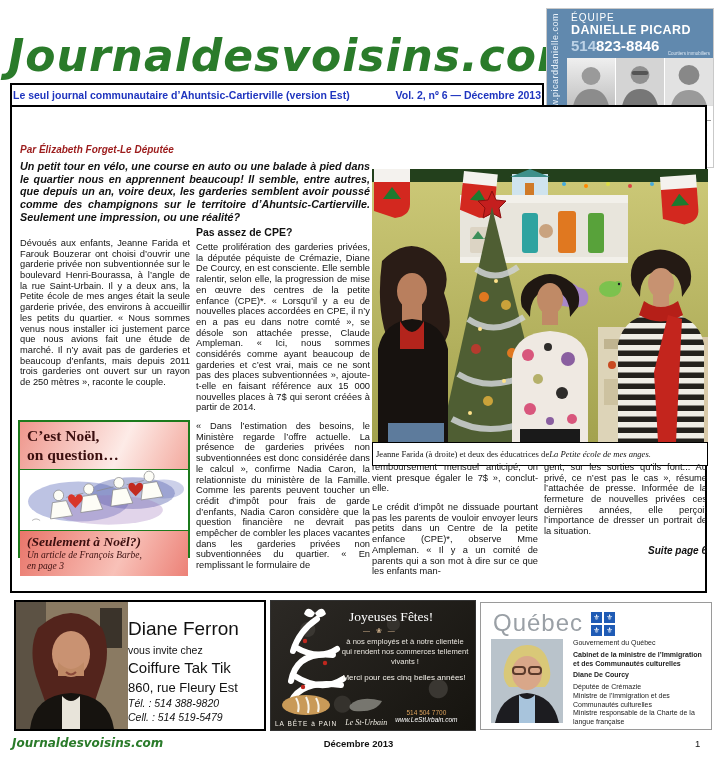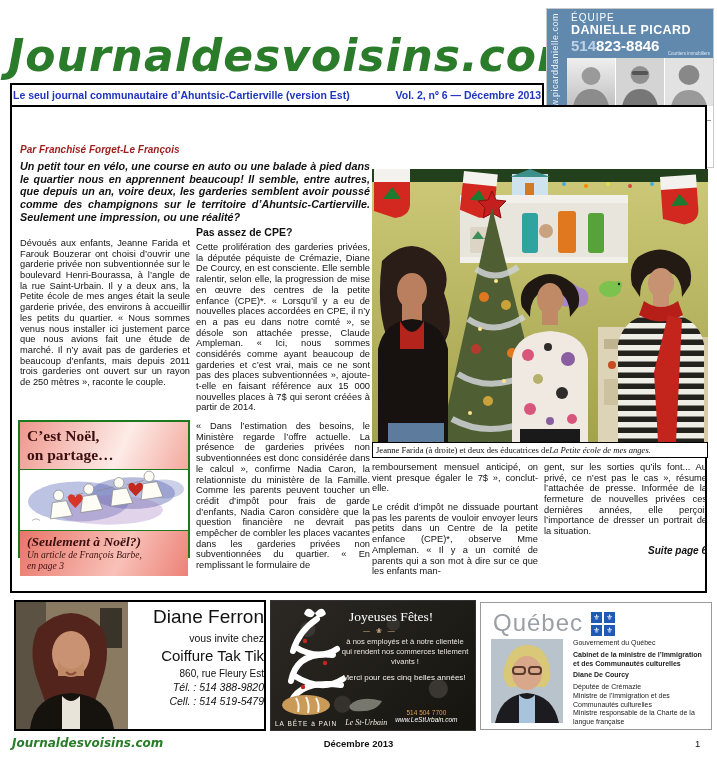--- a/index.html
+++ b/index.html
@@ -52,44 +52,44 @@
   .col1{left:8px;top:131px;width:170px;height:180px;}
   .col2{left:184px;top:119px;width:174px;height:364px;}
   .col2 h3{margin:0 0 4px;font-size:10.5px;font-weight:bold;}
   .bodycol p{margin:0 0 8px;}
   .col3{left:360px;top:355px;width:166px;height:128px;}
   .col4{left:532px;top:355px;width:163px;height:128px;}
   .suite{text-align:right;font-weight:bold;font-style:italic;font-size:10px;margin-top:6px;}
 
   
   .photo{left:360px;top:62px;width:336px;height:273px;overflow:hidden;}
-  .caption{left:360px;top:335px;width:336px;height:16px;border:1px solid #000;background:#fff;
+  .caption{left:360px;top:335px;width:336px;height:24px;border:1px solid #000;background:#fff;
     font-family:"Liberation Serif",serif;font-size:8.6px;display:flex;align-items:center;padding:0 3px;box-sizing:border-box;}
   .caption i{font-style:italic;}
 
   
   .noel{left:6px;top:313px;width:172px;height:138px;border:2.5px solid #1c7a1c;box-sizing:border-box;
     display:flex;flex-direction:column;font-family:"Liberation Serif",serif;}
   .noel-top{height:50px;background:linear-gradient(115deg,#ee968c,#fdebe7 60%,#f3a99e);
     color:#3b0f0f;font-weight:bold;font-size:15.5px;line-height:1.25;padding:4px 7px;box-sizing:border-box;}
   .noel-art{height:60px;background:#fff;border-top:1.5px solid #1c7a1c;border-bottom:1.5px solid #1c7a1c;}
   .noel-bottom{flex:1;background:linear-gradient(115deg,#e9756a,#f8c1b8 60%,#ec8177);
     color:#3b0f0f;padding:3px 7px;box-sizing:border-box;}
   .noel-sub1{font-weight:bold;font-style:italic;font-size:13.5px;}
   .noel-sub2{font-style:italic;font-size:9.5px;line-height:1.2;}
 
   
   .ferron{left:14px;top:600px;width:252px;height:131px;border:2px solid #000;box-sizing:border-box;
     display:flex;background:#fff;}
   .ferron-photo{width:112px;height:100%;}
-  .ferron-text{flex:1;text-align:right;padding-top:4px;}
+  .ferron-text{flex:1;text-align:left;padding-top:16px;}
   .ferron-name{font-size:19px;color:#111;}
   .ferron-l1{font-size:10.5px;margin-top:4px;}
   .ferron-l2{font-size:15px;margin-top:3px;}
-  .ferron-l3{font-size:10px;margin-top:4px;}
+  .ferron-l3{font-size:13px;margin-top:4px;}
   .ferron-tel{font-size:10.5px;font-style:italic;margin-top:2px;}
 
   .fetes{left:270px;top:600px;width:206px;height:131px;border:1px solid #333;box-sizing:border-box;
     background:
      radial-gradient(circle at 18% 22%, #3a3732 0 7px, transparent 8px),
      radial-gradient(circle at 82% 68%, #3a3732 0 9px, transparent 10px),
      radial-gradient(circle at 60% 18%, #35322d 0 6px, transparent 7px),
      radial-gradient(circle at 35% 80%, #35322d 0 8px, transparent 9px),
      linear-gradient(135deg,#2c2925,#16140f);
     color:#fff;overflow:hidden;}
@@ -196,29 +196,29 @@
         </div>
         <div class="fineprint">
           <b>Agence immobilière</b>
         </div>
         <div class="fineprint">Franchisé indépendant et autonome de RE/MAX Québec inc.</div>
       </div>
     </div>
   </div>
 
   <div class="abs article">
-    <div class="abs byline">Par Franchisé Forget-Le François</div>
+    <div class="abs byline">Par Élizabeth Forget-Le Députée</div>
     <div class="abs lead">Un petit tour en vélo, une course en auto ou une balade à pied dans le quartier nous en apprennent beaucoup! Il semble, entre autres, que depuis un an, voire deux, les garderies semblent avoir poussé comme des champignons sur le territoire d’Ahuntsic-Cartierville. Seulement une impression, ou une réalité?</div>
 
     <div class="abs bodycol col1">Dévoués aux enfants, Jeanne Farida et Farouk Bouzerar ont choisi d’ouvrir une garderie privée non subventionnée sur le boulevard Henri-Bourassa, à l’angle de la rue Saint-Urbain. Il y a deux ans, la Petite école de mes anges était la seule garderie privée, des environs à accueillir les petits du quartier. « Nous sommes venus nous installer ici justement parce que nous avions fait une étude de marché. Il n’y avait pas de garderies et beaucoup d’enfants, mais depuis 2011 trois garderies ont ouvert sur un rayon de 250 mètres », raconte le couple.</div>
 
     <div class="abs noel">
       <div class="noel-top">
         <div>C’est Noël,</div>
-        <div>on partage…</div>
+        <div>on question…</div>
       </div>
       <div class="noel-art">
         <svg width="100%" height="100%" viewBox="0 0 167 57" preserveAspectRatio="none">
           <rect width="167" height="57" fill="#ffffff"></rect>
           <ellipse cx="58" cy="30" rx="50" ry="19" fill="#6d79c0" opacity="0.45"></ellipse>
           <ellipse cx="112" cy="22" rx="42" ry="15" fill="#4a58a8" opacity="0.4"></ellipse>
           <ellipse cx="88" cy="38" rx="54" ry="14" fill="#9b6fb8" opacity="0.3"></ellipse>
           <ellipse cx="143" cy="18" rx="20" ry="9" fill="#6d79c0" opacity="0.35"></ellipse>
           <g stroke="#8a8a8a" stroke-width="0.7" fill="#fdfdf6">
             <g transform="translate(40,36) rotate(-8)">

